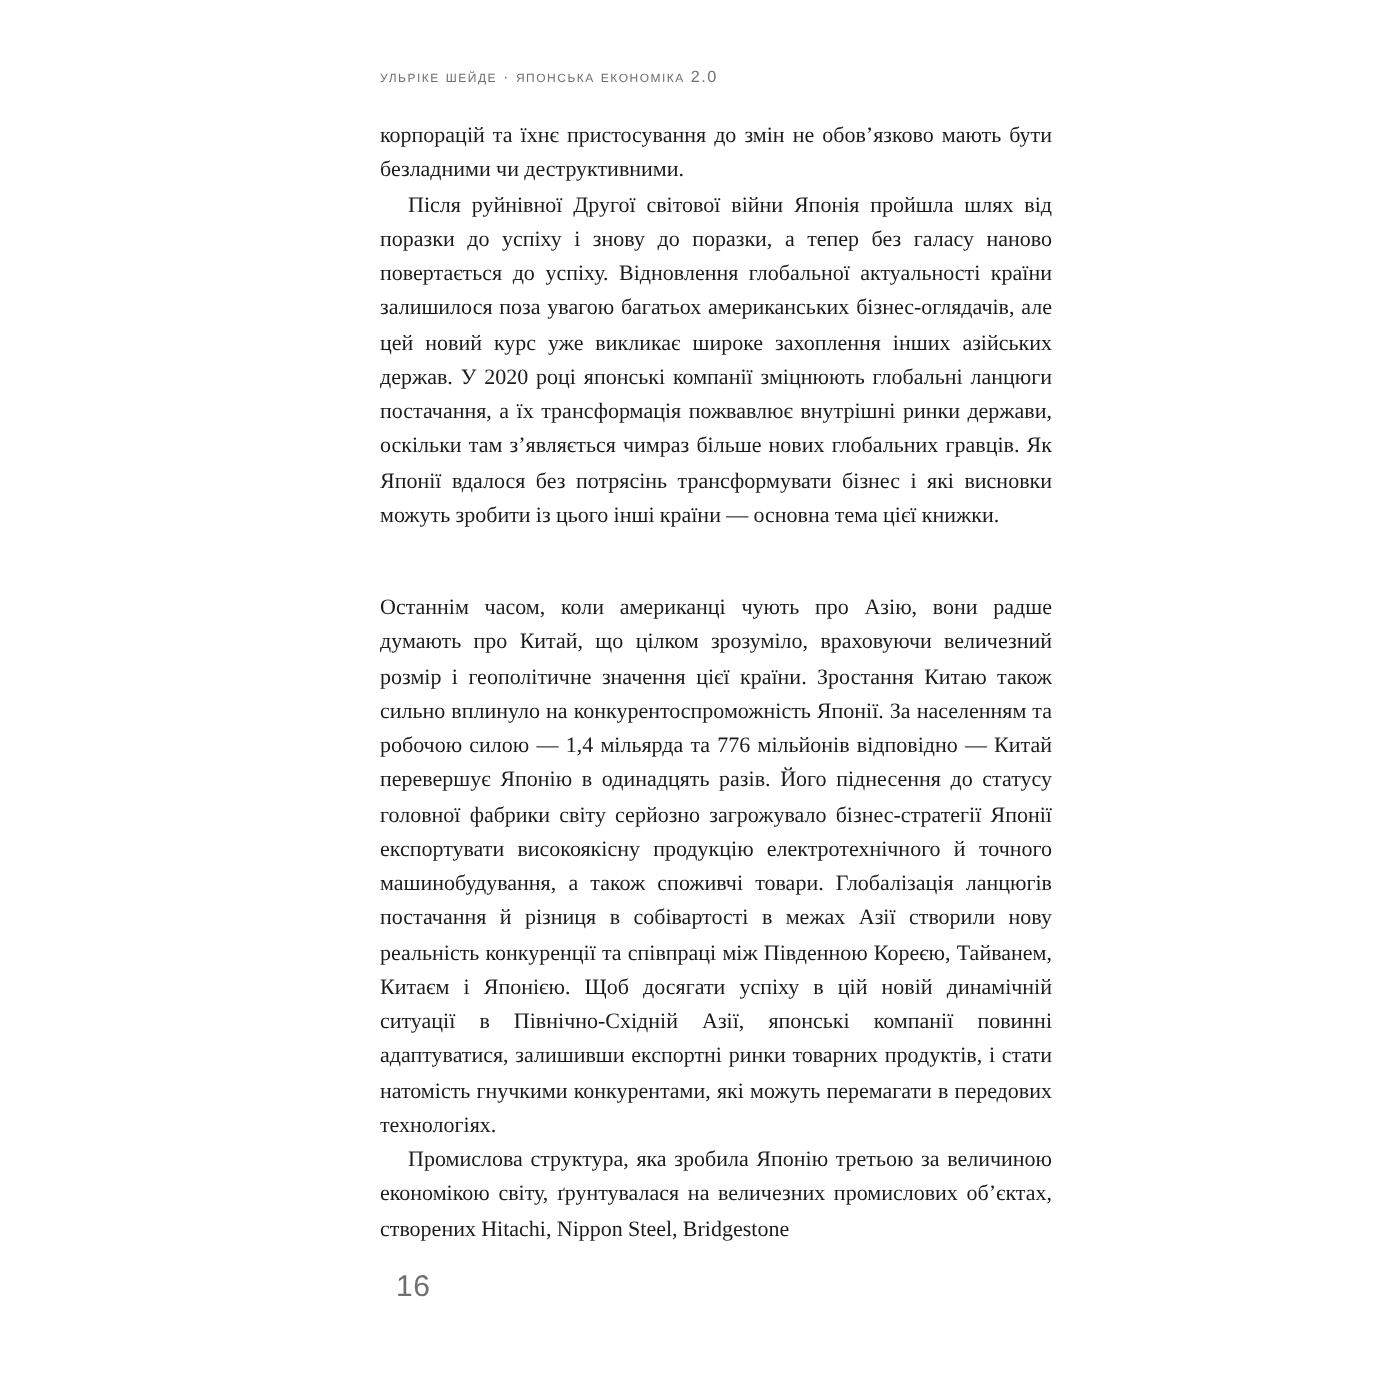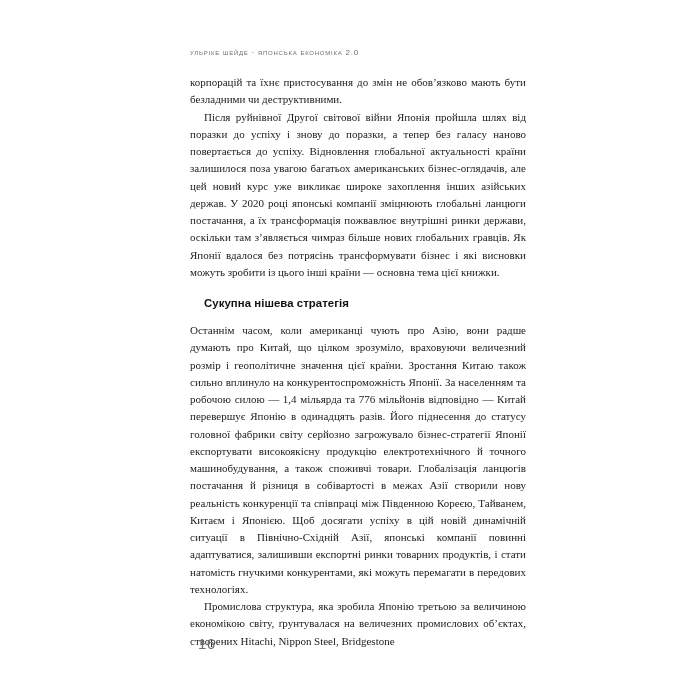--- a/index.html
+++ b/index.html
@@ -24,21 +24,21 @@
 
   .content {
     position: absolute;
     left: 190px;
     top: 0;
     width: 336px;
   }
 
   
   .running-head {
-    margin-top: 48px;
+    margin-top: 34px;
     font-family: "Liberation Sans", "DejaVu Sans", sans-serif;
     font-size: 8.1px;
     letter-spacing: 0.75px;
     color: #6f6f72;
     white-space: nowrap;
     font-variant: small-caps;
     text-transform: lowercase;
     font-weight: 400;
   }
 
@@ -100,21 +100,20 @@
     <div class="running-head">Ульріке Шейде · Японська економіка 2.0</div>
 
     <div class="body-text">
 
       <p class="para">корпорацій та їхнє пристосування до змін не обов’язково мають бути безладними чи деструктивними.</p>
 
       <p class="para indent">Після руйнівної Другої світової війни Японія пройшла шлях від поразки до успіху і знову до поразки, а тепер без галасу наново повертається до успіху. Відновлення глобальної актуальності країни залишилося поза увагою багатьох американських бізнес-оглядачів, але цей новий курс уже викликає широке захоплення інших азійських держав. У 2020 році японські компанії зміцнюють глобальні ланцюги постачання, а їх трансформація пожвавлює внутрішні ринки держави, оскільки там з’являється чимраз більше нових глобальних гравців. Як Японії вдалося без потрясінь трансформувати бізнес і які висновки можуть зробити із цього інші країни — основна тема цієї книжки.</p>
 
       <div class="gap-before-heading"></div>
 
-      <h2 class="section-heading">Сукупна нішева стратегія</h2>
 
       <div class="gap-after-heading"></div>
 
       <p class="para">Останнім часом, коли американці чують про Азію, вони радше думають про Китай, що цілком зрозуміло, враховуючи величезний розмір і геополітичне значення цієї країни. Зростання Китаю також сильно вплинуло на конкурентоспроможність Японії. За населенням та робочою силою — 1,4 мільярда та 776 мільйонів відповідно — Китай перевершує Японію в одинадцять разів. Його піднесення до статусу головної фабрики світу серйозно загрожувало бізнес-стратегії Японії експортувати високоякісну продукцію електротехнічного й точного машинобудування, а також споживчі товари. Глобалізація ланцюгів постачання й різниця в собівартості в межах Азії створили нову реальність конкуренції та співпраці між Південною Кореєю, Тайванем, Китаєм і Японією. Щоб досягати успіху в цій новій динамічній ситуації в Північно-Східній Азії, японські компанії повинні адаптуватися, залишивши експортні ринки товарних продуктів, і стати натомість гнучкими конкурентами, які можуть перемагати в передових технологіях.</p>
 
       <p class="para indent">Промислова структура, яка зробила Японію третьою за величиною економікою світу, ґрунтувалася на величезних промислових об’єктах, створених Hitachi, Nippon Steel, Bridgestone</p>
 
     </div>
   </div>
 

